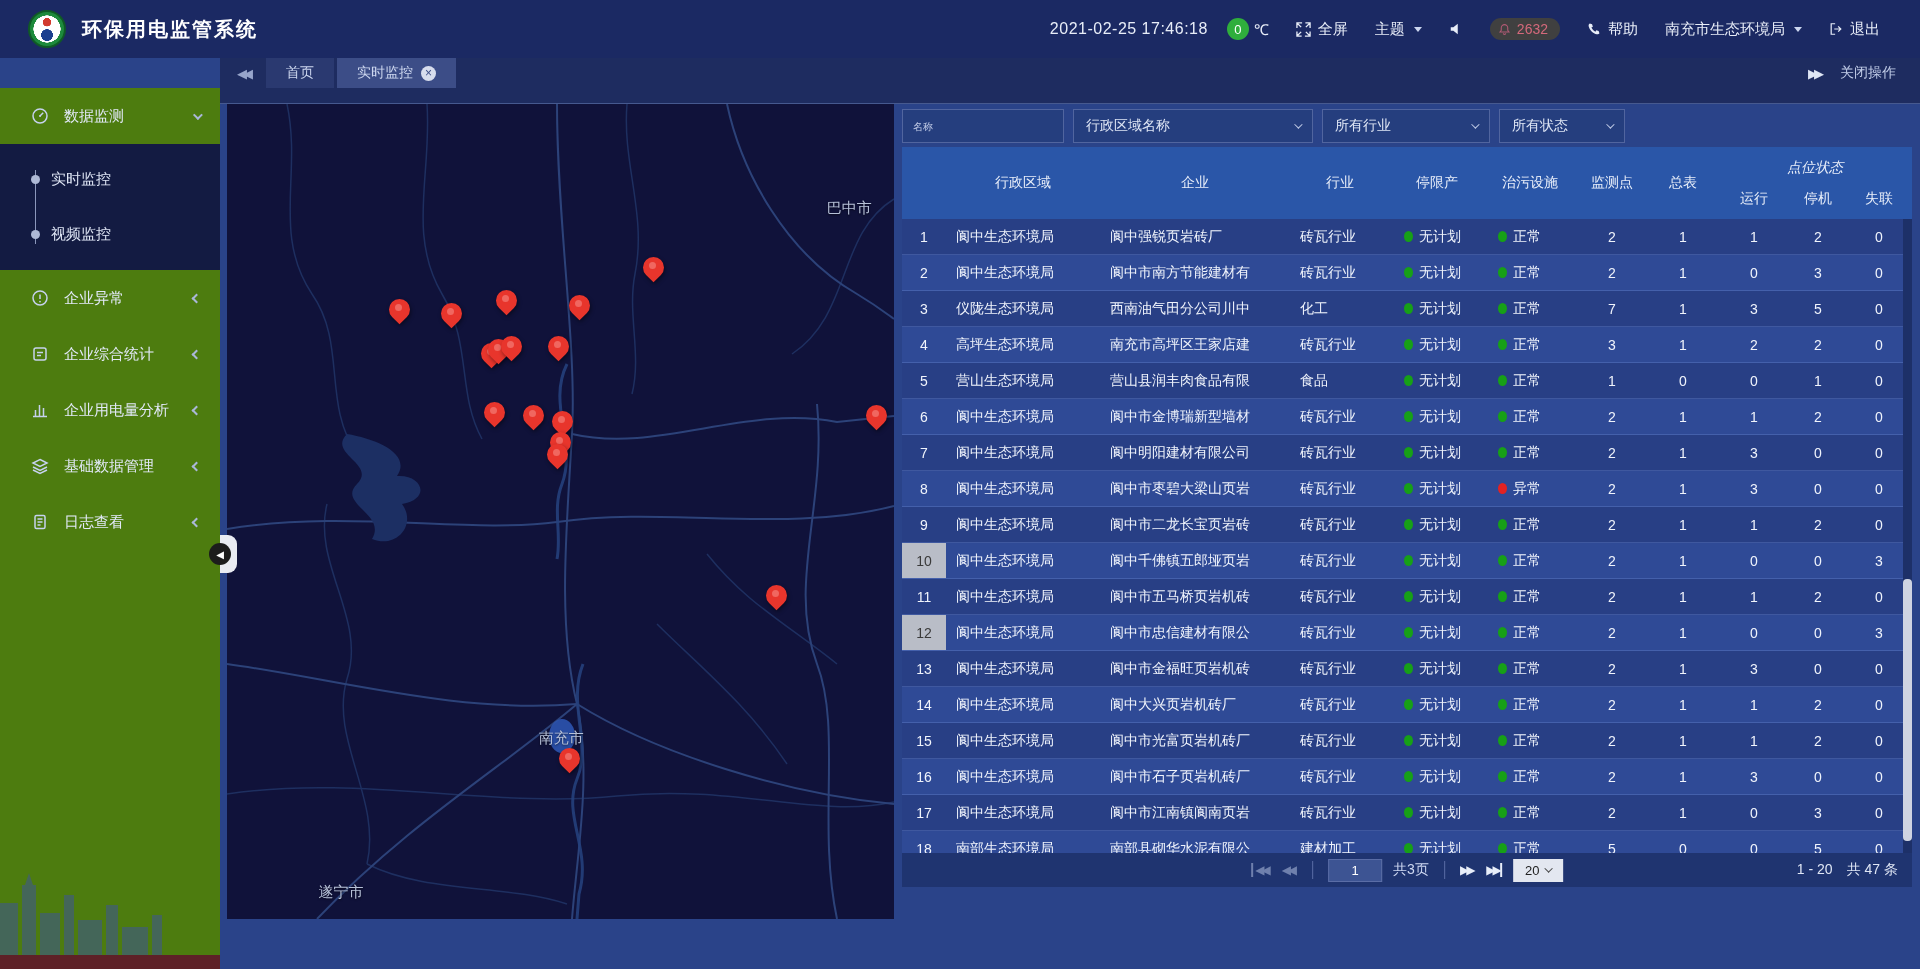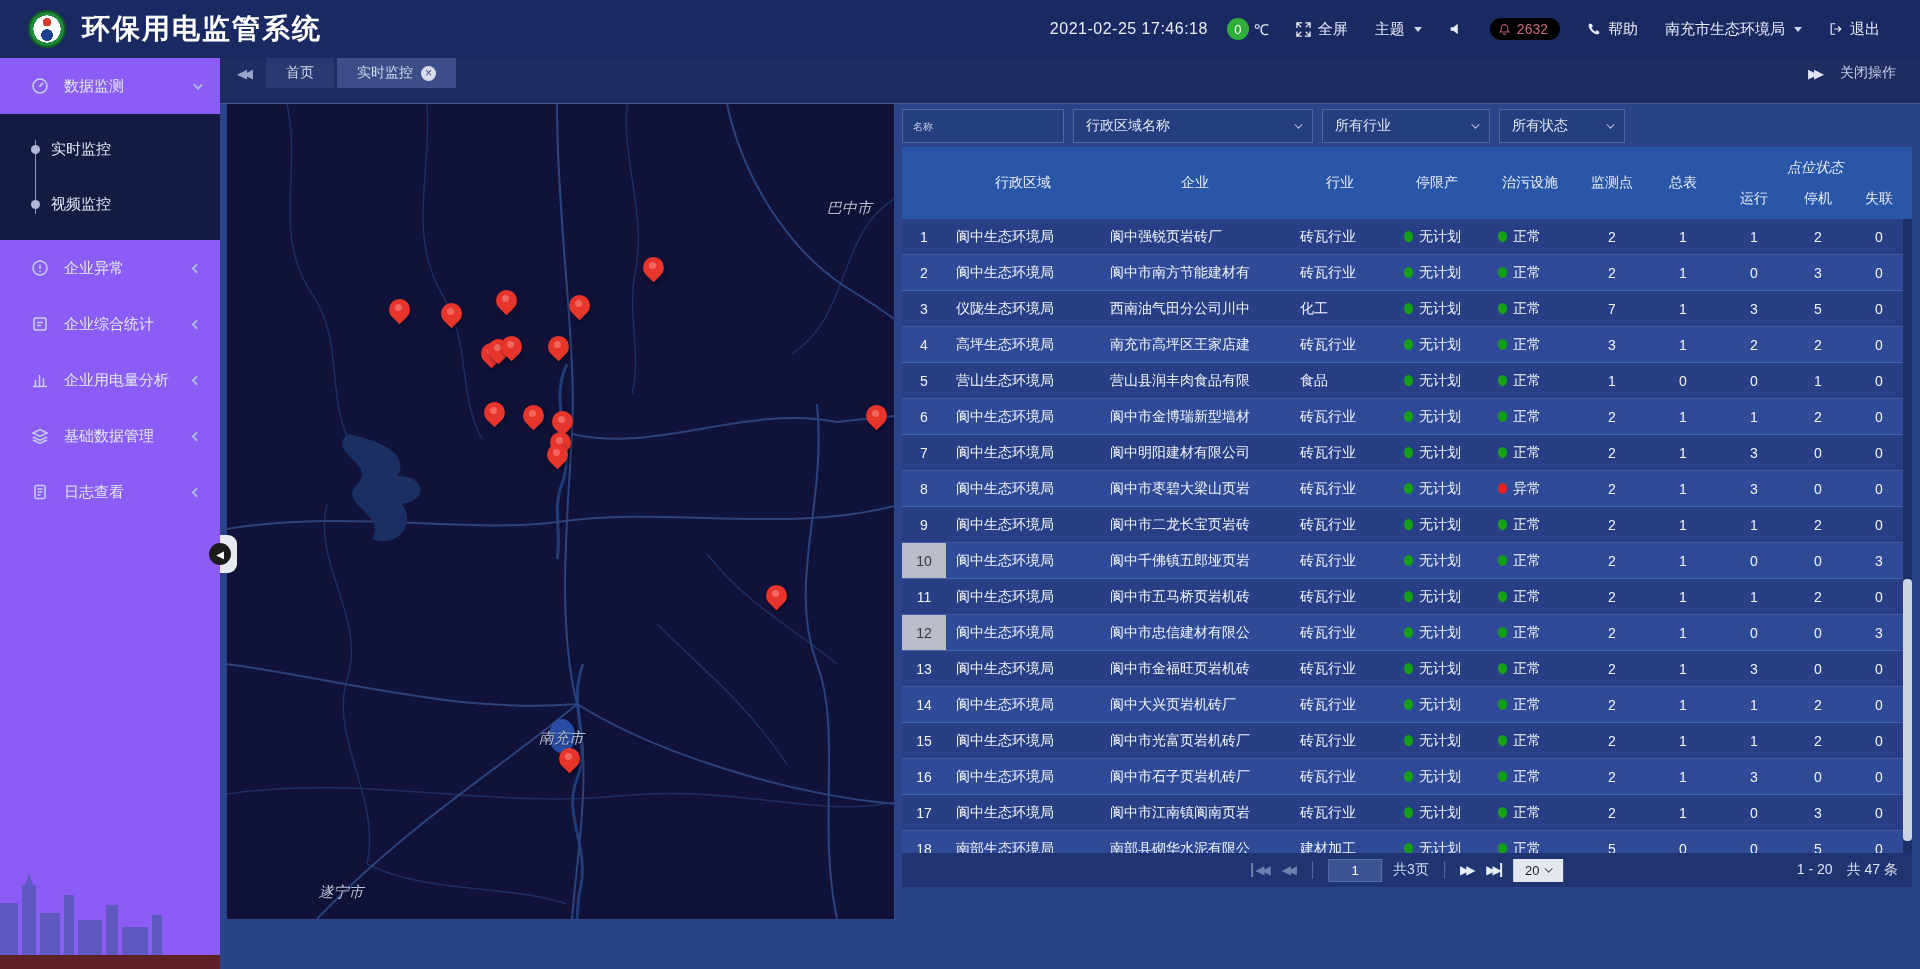--- a/index.html
+++ b/index.html
@@ -8,37 +8,37 @@
   .screen { position:relative; width:1920px; height:969px; overflow:hidden; }
 
   
   .topbar { height:58px; background:#1b2963; display:flex; align-items:center; color:#fff; }
   .logo { width:38px; height:38px; border-radius:50%; margin-left:28px; flex-shrink:0;
     background:
       radial-gradient(circle at 50% 30%, #d23b2f 0 14%, rgba(0,0,0,0) 15%),
       radial-gradient(circle at 50% 68%, #1c3f8f 0 20%, rgba(0,0,0,0) 21%),
       radial-gradient(circle, #ffffff 0 56%, #1d8a3c 57% 100%);
     border:2px solid #0f5a26; }
-  .app-title { font-size:28px; font-weight:bold; margin-left:16px; letter-spacing:2px; }
+  .app-title { font-size:20px; font-weight:bold; margin-left:16px; letter-spacing:2px; }
   .topbar-right { margin-left:auto; display:flex; align-items:center; gap:27px; padding-right:40px; font-size:15px; color:#e8edf8; }
   .datetime { font-size:16px; letter-spacing:.5px; }
   .temp-wrap { display:flex; align-items:center; gap:5px; margin-left:-8px; }
   .temp-badge { background:#2fae3c; color:#fff; width:22px; height:22px; border-radius:50%;
     display:flex; align-items:center; justify-content:center; font-size:13px; }
   .tb-item { display:flex; align-items:center; gap:7px; cursor:pointer; white-space:nowrap; }
   .tb-item svg { display:block; }
   .caret-down { width:0; height:0; border-left:4px solid transparent; border-right:4px solid transparent; border-top:5px solid #cdd7ef; display:inline-block; margin-left:2px; }
-  .noti-pill { background:#000000; color:#d4697b; border-radius:11px; padding:3px 12px 3px 8px;
+  .noti-pill { background:#404040; color:#d4697b; border-radius:11px; padding:3px 12px 3px 8px;
     display:flex; align-items:center; gap:6px; font-size:14px; }
 
   
   .main { display:flex; height:911px; position:relative; }
 
   
-  .sidebar { width:220px; background:#8b5cf6; position:relative; flex-shrink:0; overflow:hidden; }
+  .sidebar { width:220px; background:#4d7c0f; position:relative; flex-shrink:0; overflow:hidden;margin-top:30px; }
   .menu-group { height:56px; display:flex; align-items:center; padding:0 20px 0 30px; color:#e2e9f8; font-size:15px; cursor:pointer; }
   .micon { width:20px; height:20px; margin-right:14px; display:inline-flex; align-items:center; justify-content:center; }
   .mlabel { flex:1; }
   .chev { width:7px; height:7px; border-right:2px solid #aab7d8; border-bottom:2px solid #aab7d8; display:inline-block; }
   .chev.down { transform:rotate(45deg) translateY(-2px); }
   .chev.left { transform:rotate(135deg); }
   .submenu { background:#131b42; position:relative; padding:8px 0; }
   .submenu::before { content:''; position:absolute; left:35px; top:26px; bottom:26px; width:1px; background:#8b97bb; }
   .submenu-item { height:55px; display:flex; align-items:center; padding-left:51px; color:#dfe6f5; font-size:15px; position:relative; cursor:pointer; }
   .bullet { position:absolute; left:31px; width:9px; height:9px; border-radius:50%; background:#aeb9d6; }
@@ -60,21 +60,21 @@
   .tab-close { width:15px; height:15px; border-radius:50%; background:#d7dded; color:#3c4d87;
     display:flex; align-items:center; justify-content:center; font-size:12px; line-height:1; }
   .tabbar-right { margin-left:auto; display:flex; align-items:center; gap:20px; padding-right:24px; height:30px; color:#c2cde8; font-size:14px; }
   .fwd-arrows { letter-spacing:-4px; font-size:13px; color:#dfe6f5; cursor:pointer; }
 
   .statusbar { height:36px; display:flex; align-items:center; gap:52px; padding-left:20px; color:#fff; font-size:14px; }
 
   .panels { flex:1; display:flex; padding:0 8px 0 7px; }
 
   
-  .map-panel { width:667px; height:815px; flex-shrink:0; position:relative; background:#10123a; margin-right:8px; overflow:hidden; cursor:grab;font-style:italic; }
+  .map-panel { width:667px; height:815px; flex-shrink:0; position:relative; background:#10123a; margin-right:8px; overflow:hidden; cursor:grab; }
   .map-panel svg.roads { position:absolute; inset:0; }
   .city-label { position:absolute; color:#b7c1d8; font-size:15px; transform:translate(-50%,-50%); white-space:nowrap; text-shadow:0 1px 2px rgba(0,0,0,.6); }
   .pin { position:absolute; width:21px; height:21px; margin:-23px 0 0 -11px; filter:drop-shadow(1px 2px 2px rgba(0,0,0,.45)); cursor:pointer; }
   .pin::before { content:''; position:absolute; inset:0; background:#e8352c; border-radius:50% 50% 50% 0; transform:rotate(-45deg); }
   .pin::after { content:''; position:absolute; left:6px; top:5px; width:7px; height:7px; border-radius:50%; background:#f4837d; opacity:.65; }
 
   
   .right-panel { flex:1; display:flex; flex-direction:column; height:815px; min-width:0; }
   .filters { display:flex; gap:9px; height:34px; margin:5px 0 4px 0; }
   .filter-input { width:162px; background:#253e7e; border:1px solid #51659f; color:#dfe6f5; padding:0 10px; font-size:10px; outline:none; }

